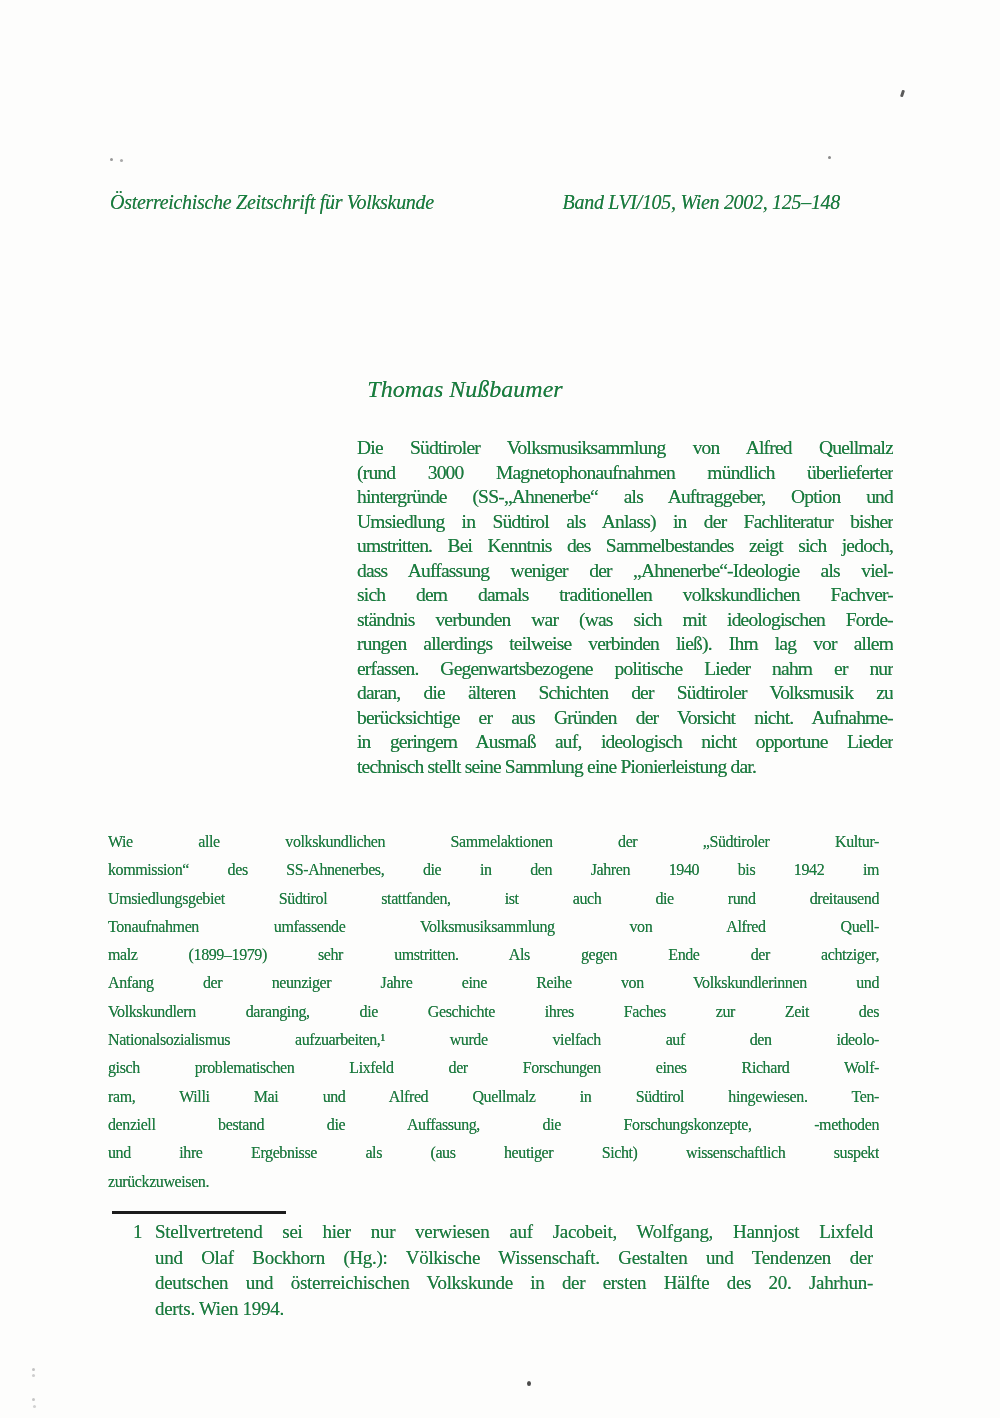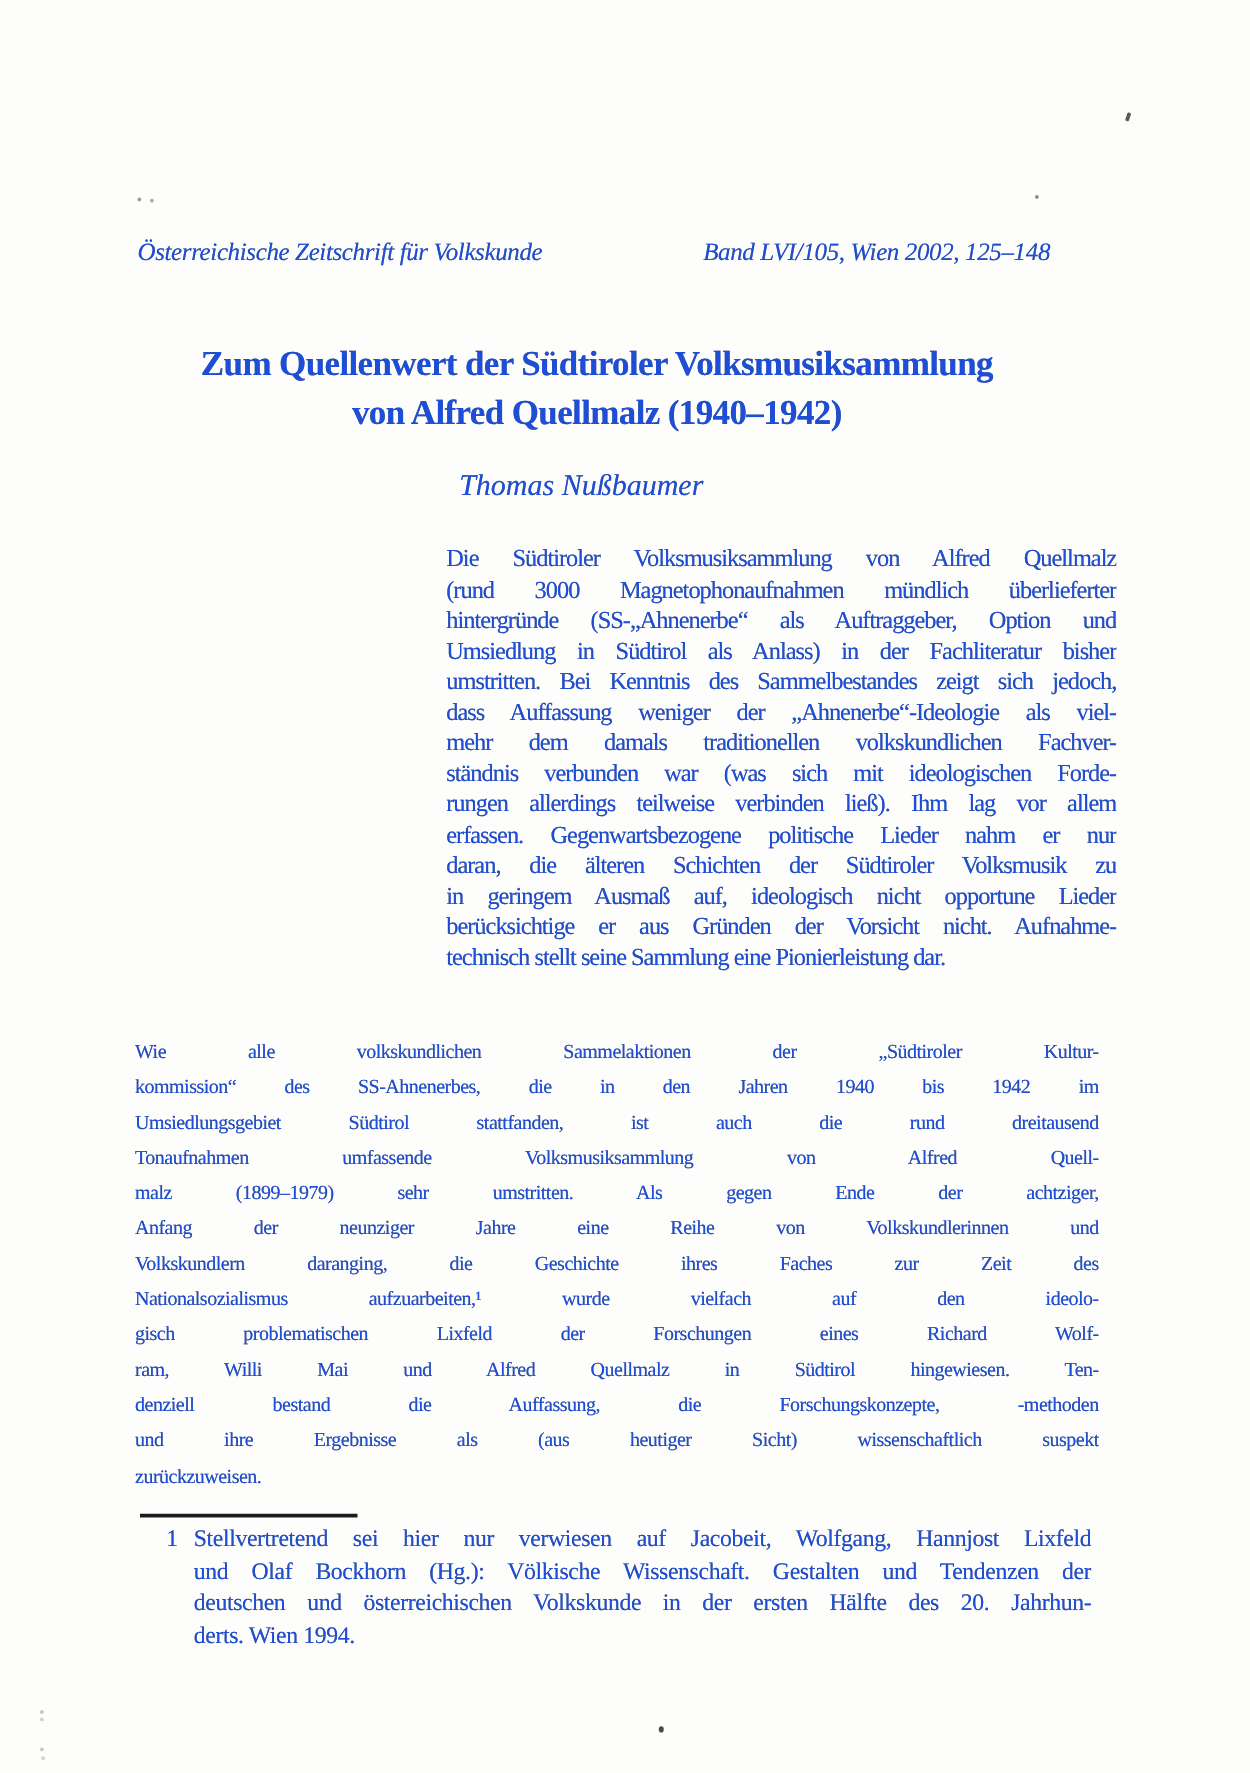--- a/index.html
+++ b/index.html
@@ -6,21 +6,21 @@
     margin: 0;
     padding: 0;
     background: #fdfdfc;
   }
   .page {
     position: relative;
     width: 1000px;
     height: 1418px;
     background: #fdfdfc;
     font-family: "Liberation Serif", "DejaVu Serif", serif;
-    color: #1d4ed8;
+    color: #15803d;
     overflow: hidden;
     text-shadow: 0 0 0.4px rgba(20,20,20,0.55);
   }
 
   
   .journal-header {
     position: absolute;
     left: 110px;
     top: 190px;
     width: 730px;
@@ -140,41 +140,37 @@
   <div class="artifact a3"></div>
   <div class="artifact a4"></div>
   <div class="artifact a5"></div>
   <div class="artifact a6"></div>
 
   <div class="journal-header">
     <span class="jh-left">Österreichische Zeitschrift für Volkskunde</span>
     <span class="jh-right">Band LVI/105, Wien 2002, 125–148</span>
   </div>
 
-  <div class="article-title">
-    <div>Zum Quellenwert der Südtiroler Volksmusiksammlung</div>
-    <div>von Alfred Quellmalz (1940–1942)</div>
-  </div>
 
   <div class="author">Thomas Nußbaumer</div>
 
   <div class="abstract">
       <div class="tline">Die Südtiroler Volksmusiksammlung von Alfred Quellmalz</div>
       <div class="tline">(rund 3000 Magnetophonaufnahmen mündlich überlieferter</div>
       <div class="tline">hintergründe (SS-„Ahnenerbe“ als Auftraggeber, Option und</div>
       <div class="tline">Umsiedlung in Südtirol als Anlass) in der Fachliteratur bisher</div>
       <div class="tline">umstritten. Bei Kenntnis des Sammelbestandes zeigt sich jedoch,</div>
       <div class="tline">dass Auffassung weniger der „Ahnenerbe“-Ideologie als viel-</div>
-      <div class="tline">mehr dem damals traditionellen volkskundlichen Fachver-</div>
+      <div class="tline">sich dem damals traditionellen volkskundlichen Fachver-</div>
       <div class="tline">ständnis verbunden war (was sich mit ideologischen Forde-</div>
       <div class="tline">rungen allerdings teilweise verbinden ließ). Ihm lag vor allem</div>
       <div class="tline">erfassen. Gegenwartsbezogene politische Lieder nahm er nur</div>
       <div class="tline">daran, die älteren Schichten der Südtiroler Volksmusik zu</div>
+      <div class="tline">berücksichtige er aus Gründen der Vorsicht nicht. Aufnahme-</div>
       <div class="tline">in geringem Ausmaß auf, ideologisch nicht opportune Lieder</div>
-      <div class="tline">berücksichtige er aus Gründen der Vorsicht nicht. Aufnahme-</div>
       <div class="tline last">technisch stellt seine Sammlung eine Pionierleistung dar.</div>
     </div>
 
   <div class="body-text">
       <div class="tline">Wie alle volkskundlichen Sammelaktionen der „Südtiroler Kultur-</div>
       <div class="tline">kommission“ des SS-Ahnenerbes, die in den Jahren 1940 bis 1942 im</div>
       <div class="tline">Umsiedlungsgebiet Südtirol stattfanden, ist auch die rund dreitausend</div>
       <div class="tline">Tonaufnahmen umfassende Volksmusiksammlung von Alfred Quell-</div>
       <div class="tline">malz (1899–1979) sehr umstritten. Als gegen Ende der achtziger,</div>
       <div class="tline">Anfang der neunziger Jahre eine Reihe von Volkskundlerinnen und</div>

